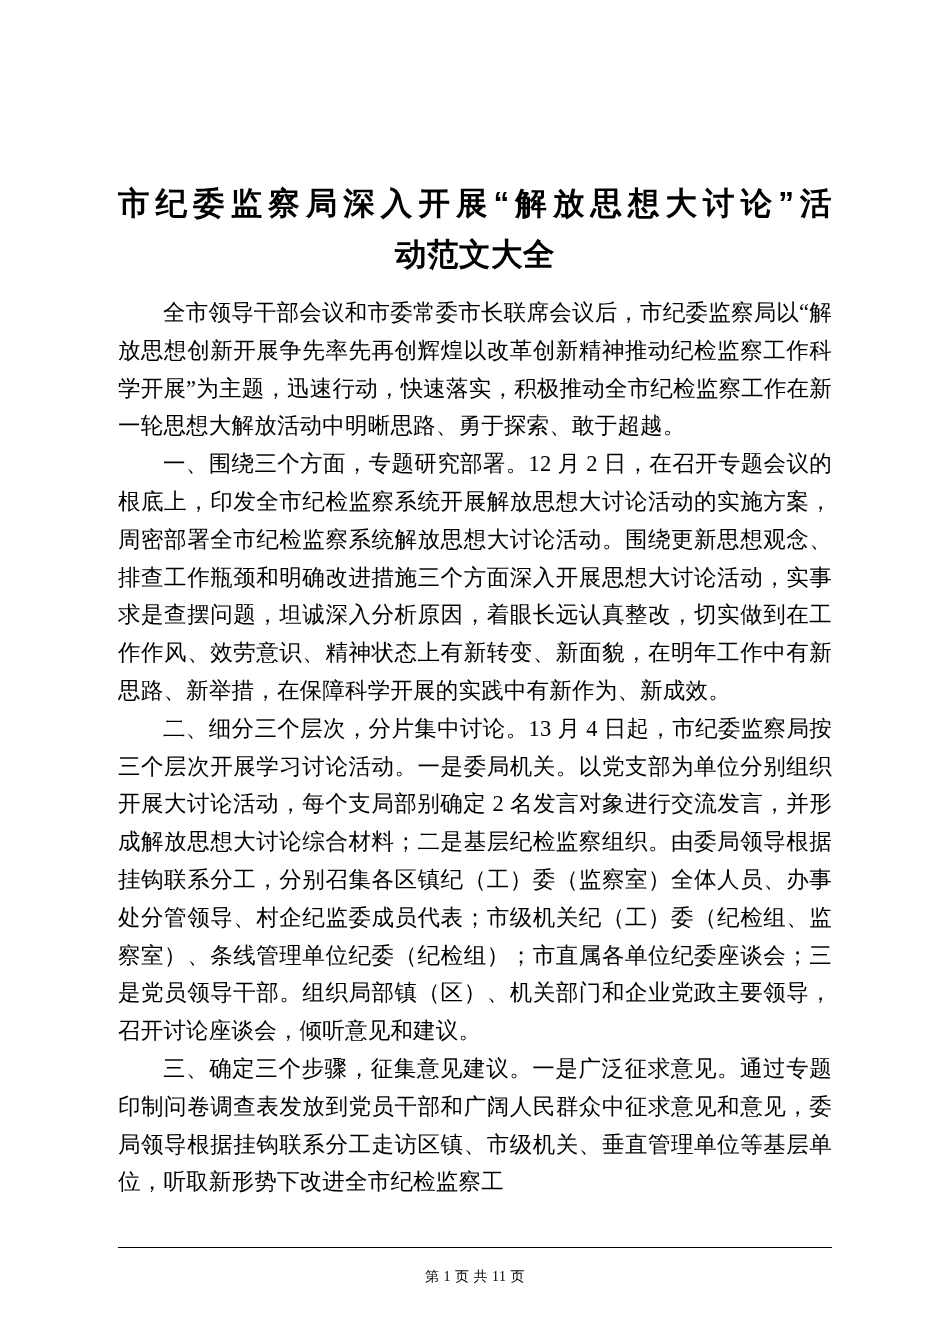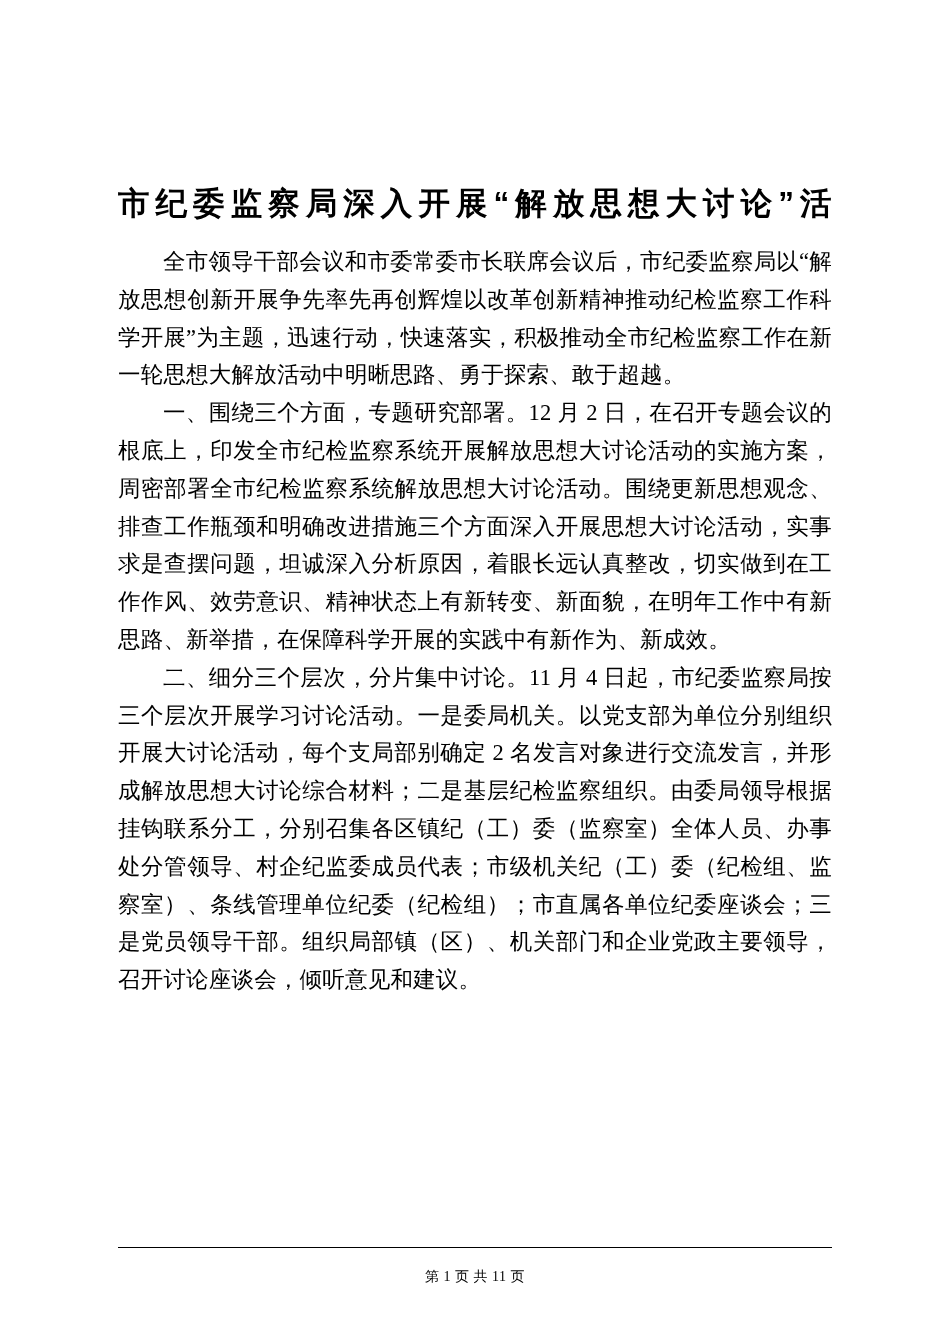--- a/index.html
+++ b/index.html
@@ -80,23 +80,25 @@
   }
 </style>
 </head>
 <body>
 
 <div class="page">
 
   <div class="content">
     <h1 class="doc-title">
       <span class="title-line1">市纪委监察局深入开展“解放思想大讨论”活</span>
+      <span class="title-line2">动范文大全</span>
     </h1>
 
     <p class="para">全市领导干部会议和市委常委市长联席会议后，市纪委监察局以“解放思想创新开展争先率先再创辉煌以改革创新精神推动纪检监察工作科学开展”为主题，迅速行动，快速落实，积极推动全市纪检监察工作在新一轮思想大解放活动中明晰思路、勇于探索、敢于超越。</p>
     <p class="para">一、围绕三个方面，专题研究部署。12 月 2 日，在召开专题会议的根底上，印发全市纪检监察系统开展解放思想大讨论活动的实施方案，周密部署全市纪检监察系统解放思想大讨论活动。围绕更新思想观念、排查工作瓶颈和明确改进措施三个方面深入开展思想大讨论活动，实事求是查摆问题，坦诚深入分析原因，着眼长远认真整改，切实做到在工作作风、效劳意识、精神状态上有新转变、新面貌，在明年工作中有新思路、新举措，在保障科学开展的实践中有新作为、新成效。</p>
-    <p class="para">二、细分三个层次，分片集中讨论。11 月 4 日起，市纪委监察局按三个层次开展学习讨论活动。一是委局机关。以党支部为单位分别组织开展大讨论活动，每个支局部别确定 2 名发言对象进行交流发言，并形成解放思想大讨论综合材料；二是基层纪检监察组织。由委局领导根据挂钩联系分工，分别召集各区镇纪（工）委（监察室）全体人员、办事处分管领导、村企纪监委成员代表；市级机关纪（工）委（纪检组、监察室）、条线管理单位纪委（纪检组）；市直属各单位纪委座谈会；三是党员领导干部。组织局部镇（区）、机关部门和企业党政主要领导，召开讨论座谈会，倾听意见和建议。</p>
+    <p class="para">二、细分三个层次，分片集中讨论。13 月 4 日起，市纪委监察局按三个层次开展学习讨论活动。一是委局机关。以党支部为单位分别组织开展大讨论活动，每个支局部别确定 2 名发言对象进行交流发言，并形成解放思想大讨论综合材料；二是基层纪检监察组织。由委局领导根据挂钩联系分工，分别召集各区镇纪（工）委（监察室）全体人员、办事处分管领导、村企纪监委成员代表；市级机关纪（工）委（纪检组、监察室）、条线管理单位纪委（纪检组）；市直属各单位纪委座谈会；三是党员领导干部。组织局部镇（区）、机关部门和企业党政主要领导，召开讨论座谈会，倾听意见和建议。</p>
+    <p class="para">三、确定三个步骤，征集意见建议。一是广泛征求意见。通过专题印制问卷调查表发放到党员干部和广阔人民群众中征求意见和意见，委局领导根据挂钩联系分工走访区镇、市级机关、垂直管理单位等基层单位，听取新形势下改进全市纪检监察工</p>
   </div>
 
   <div class="footer-rule"></div>
   <div class="footer">第 1 页 共 11 页</div>
 
 </div>
 
 </body></html>

